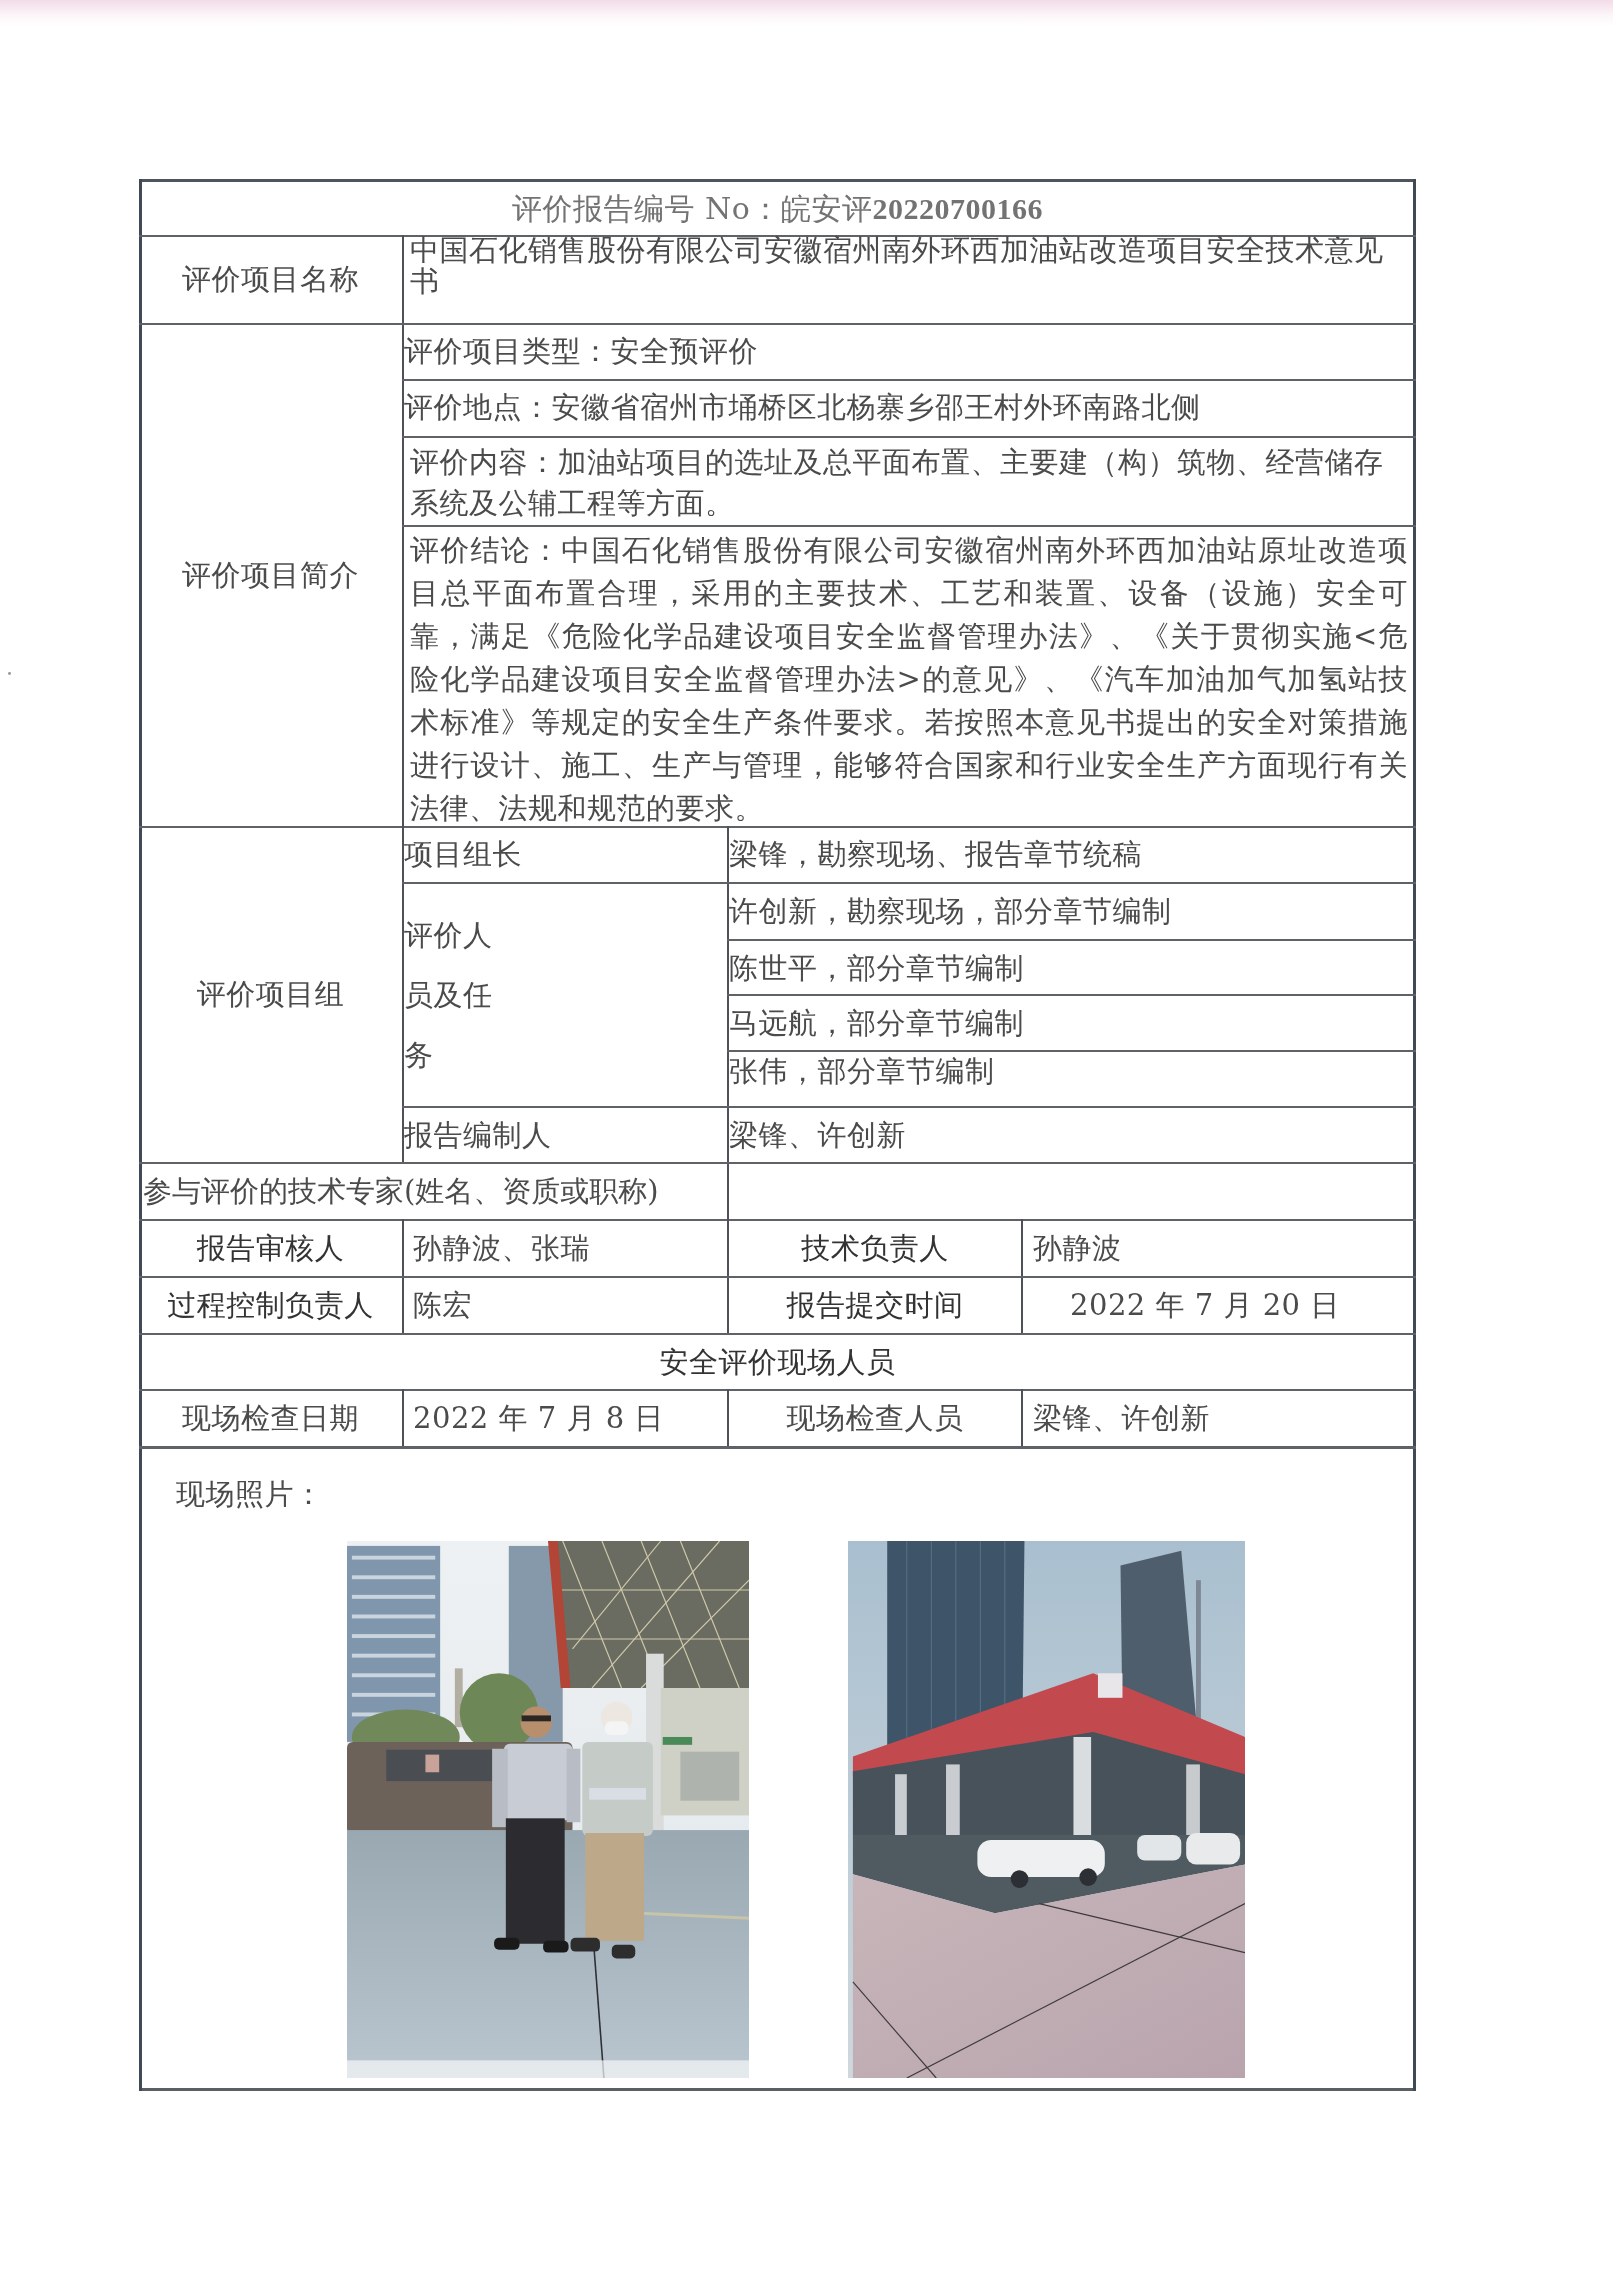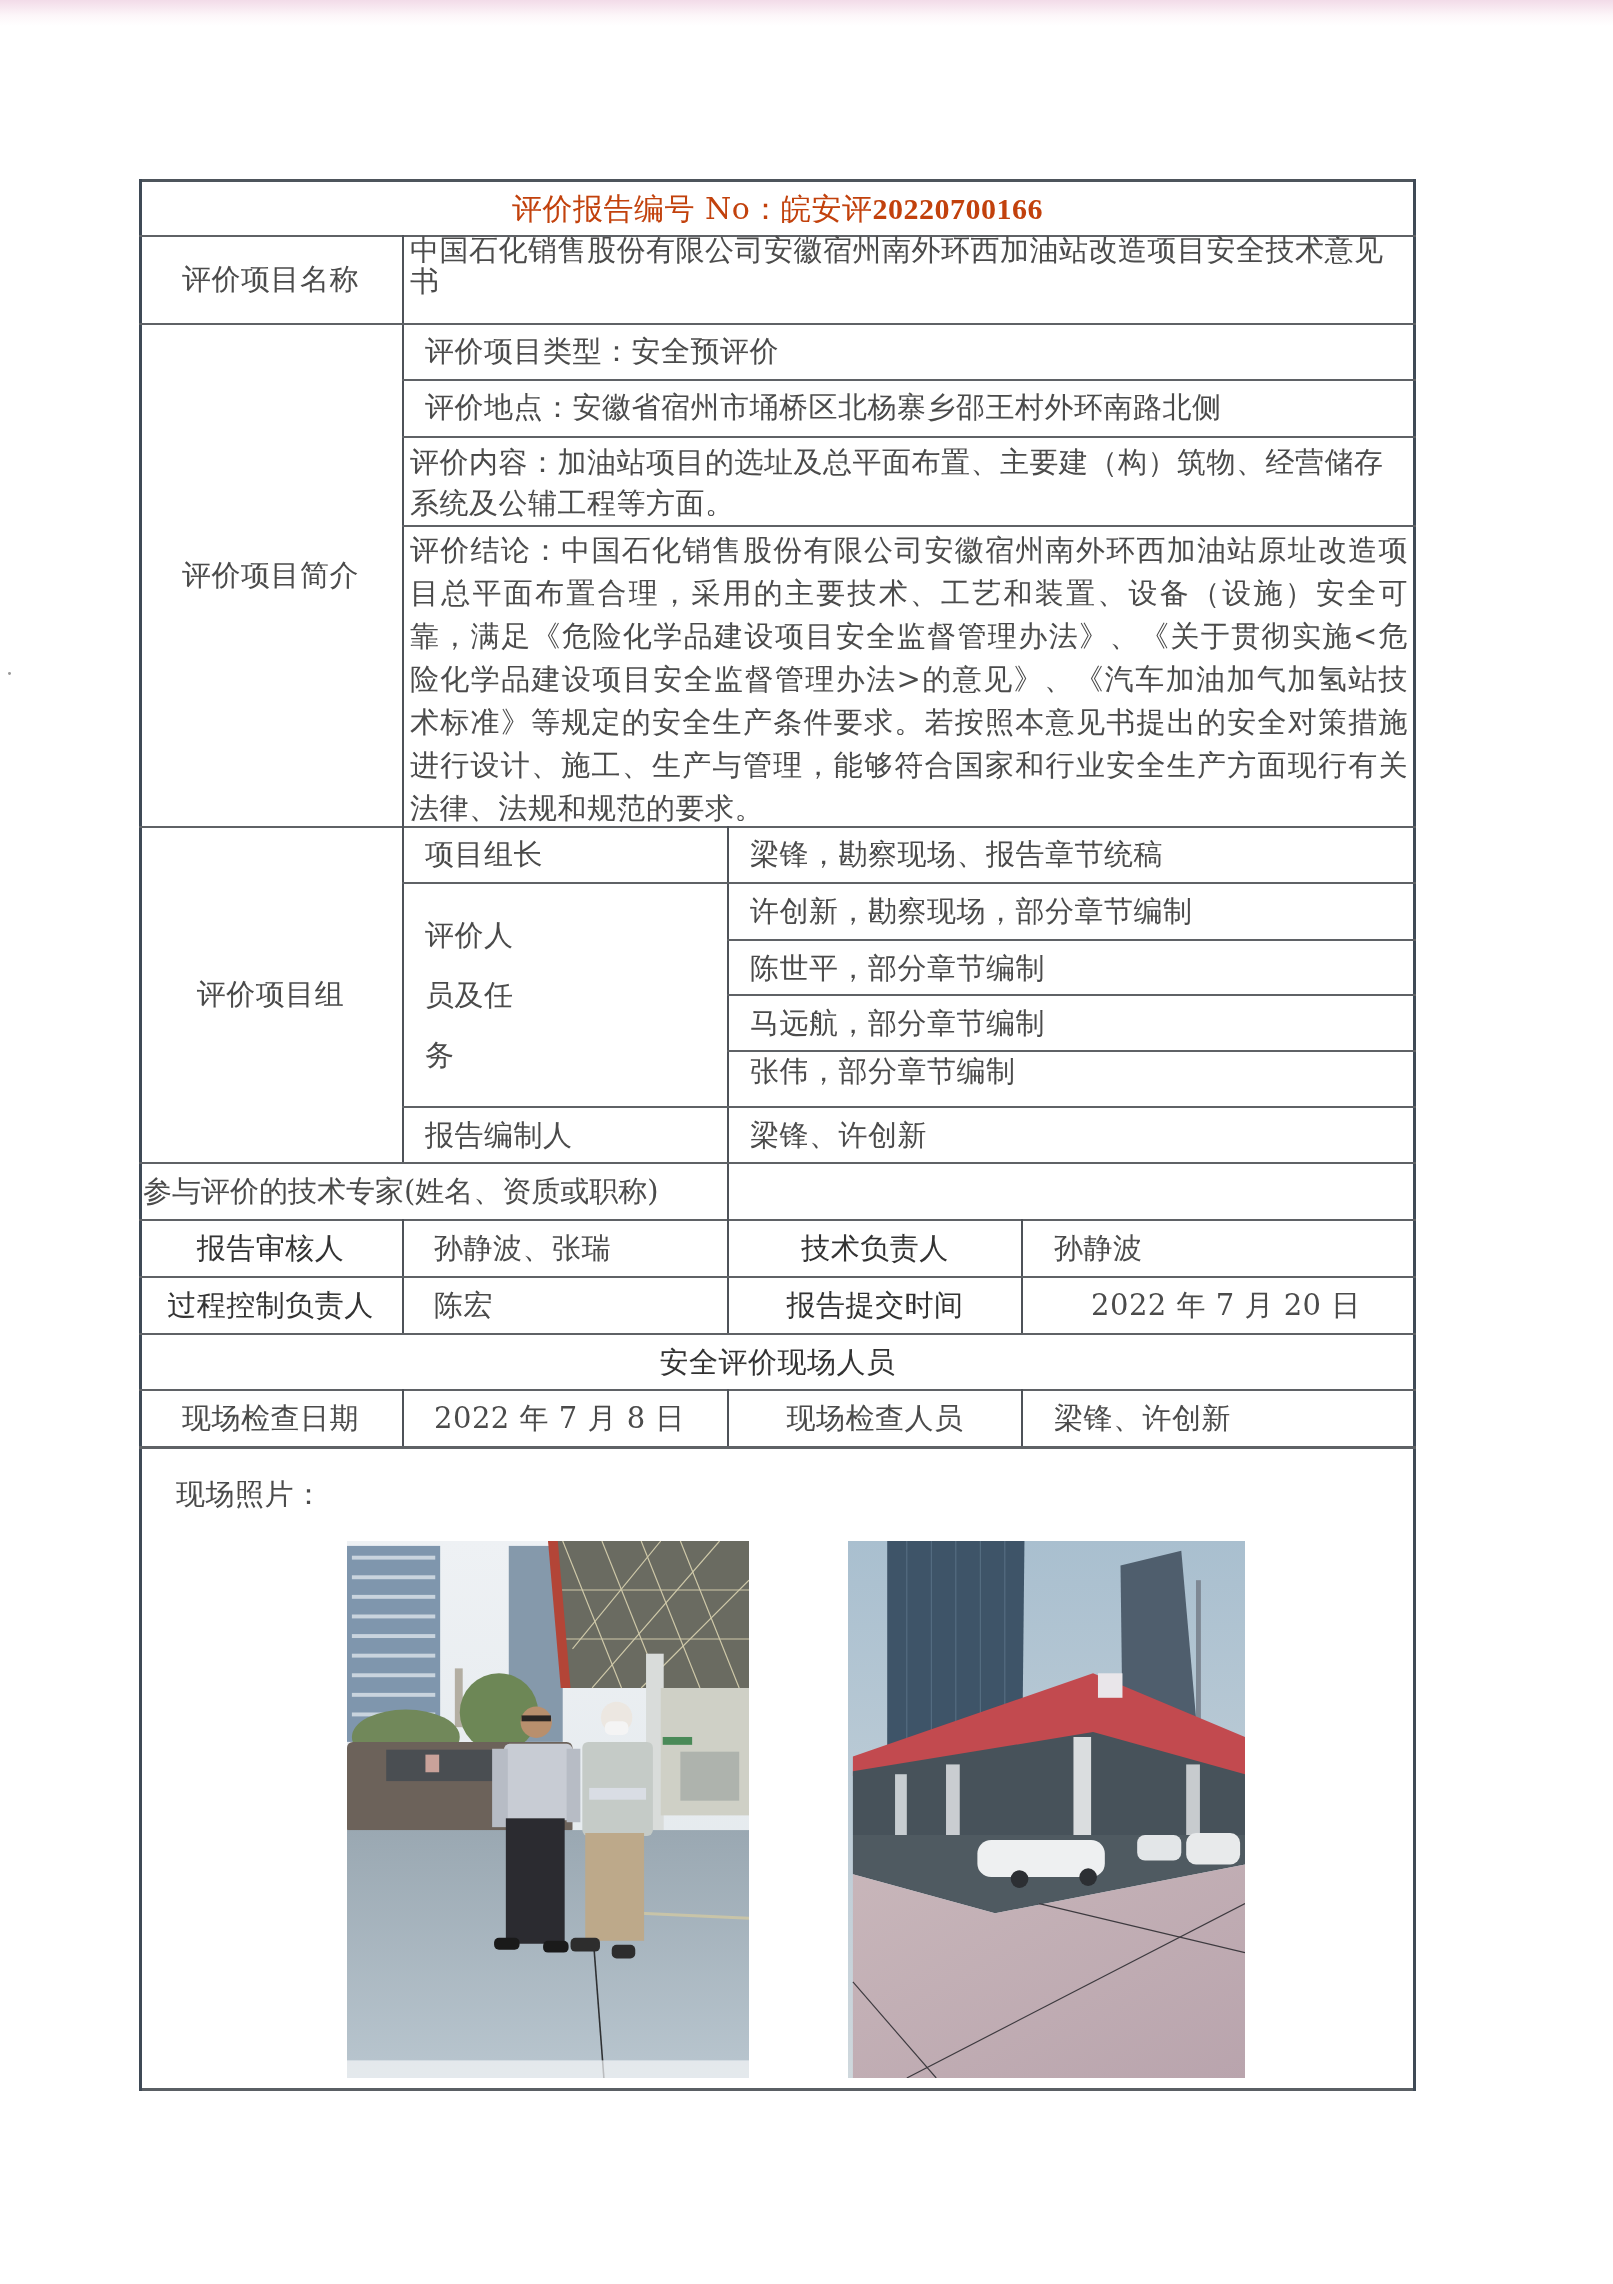--- a/index.html
+++ b/index.html
@@ -13,24 +13,24 @@
   }
   .scan-dot { position: absolute; width: 2.9px; height: 2.9px; background: #999; border-radius: 50%; }
 
   .sheet { position: absolute; left: 139px; top: 179px; width: 1277px; height: 1911px; }
   .line-h { position: absolute; height: 2px; background: #5f6266; }
   .line-v { position: absolute; width: 2px; background: #4e5258; }
   .outer-v { width: 2.9px; background: #3f4a56; }
 
   .cell { position: absolute; display: flex; align-items: center; font-size: 29px; line-height: 43px; letter-spacing: 0.5px; color: #4b4b4b; }
   .center { justify-content: center; text-align: center; }
-  .left { justify-content: flex-start; text-align: left; padding-left: 21px; box-sizing: border-box; }
+  .left { justify-content: flex-start; text-align: left; padding-left: 0; box-sizing: border-box; }
   .wrap { display: block; padding: 2px 5.9px 0 5.9px; box-sizing: border-box; }
   .bold { color: #333; font-weight: normal; }
-  .title { font-size: 30px; color: #c2410c; }
+  .title { font-size: 30px; color: #737373; }
   .title .num { font-family: "Liberation Serif", "DejaVu Serif", serif; font-weight: bold; }
 
   .photo { position: absolute; overflow: hidden; }
   .photo svg { width: 100%; height: 100%; display: block; }
 </style>
 </head>
 <body>
 
 <div class="scan-top"></div>
 <div class="scan-dot" style="left:7.8px;top:672px"></div>

